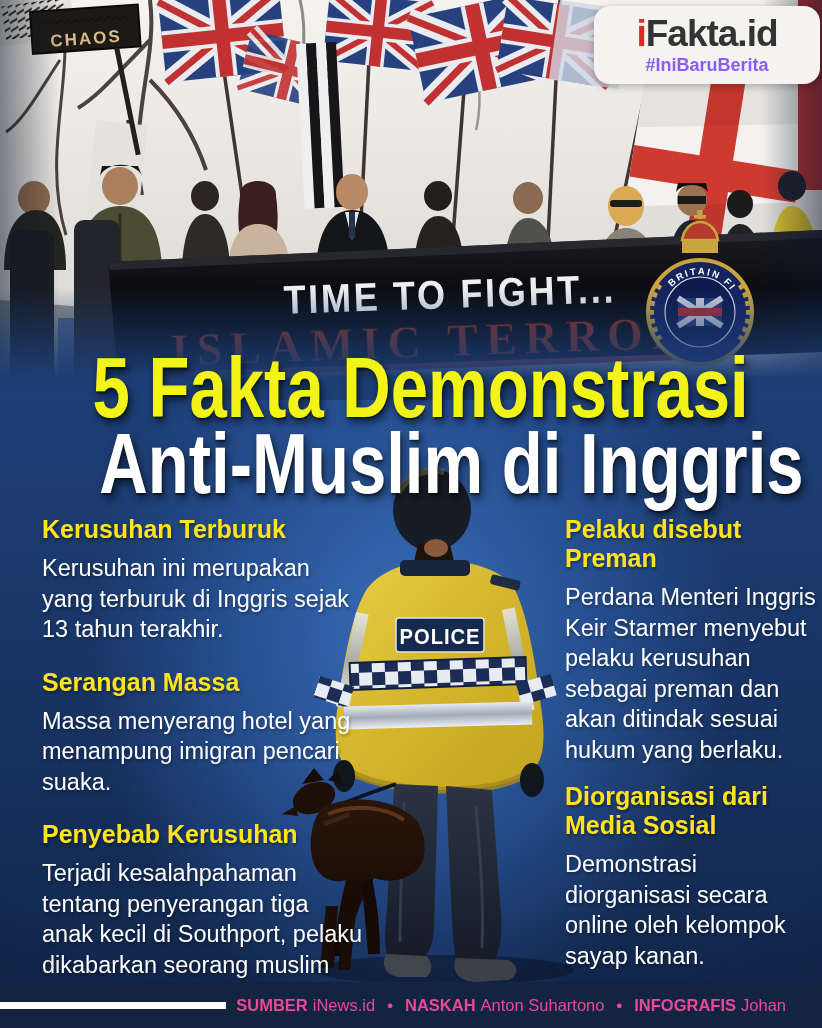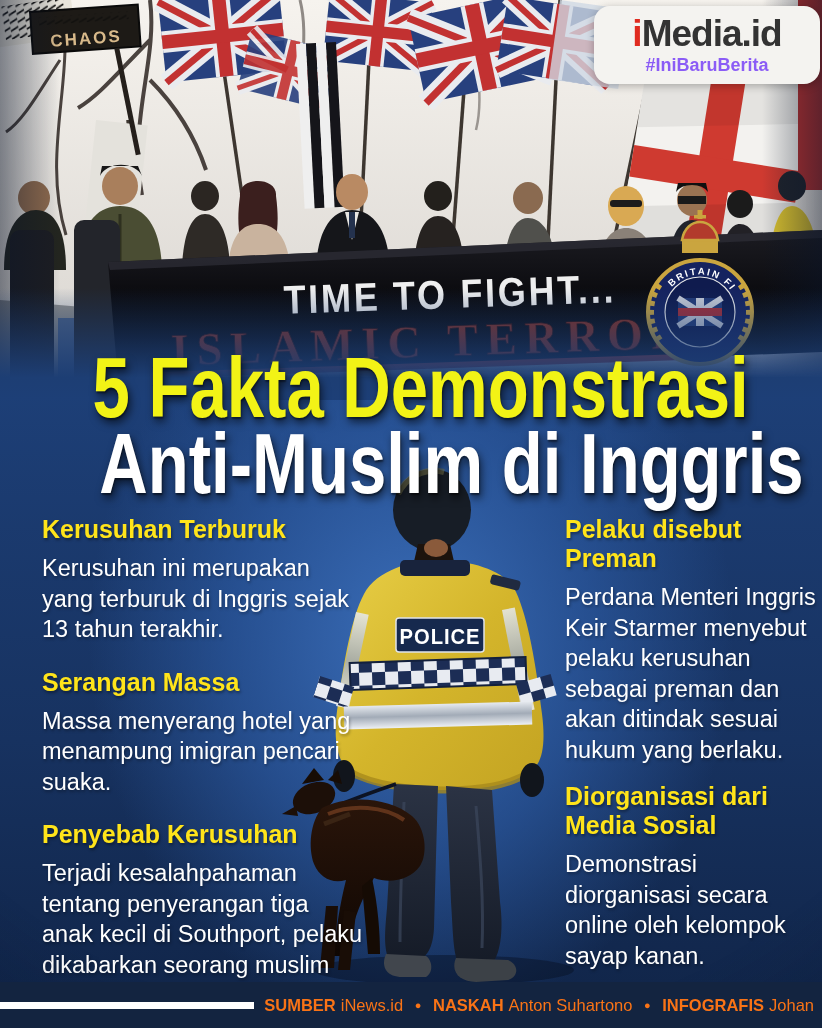--- a/index.html
+++ b/index.html
@@ -44,21 +44,21 @@
   .fact-heading{color:#ffe41a;font-weight:bold;font-size:25px;line-height:1.16;
     margin-bottom:9px;text-shadow:1px 2px 3px rgba(0,0,0,.4);}
   .fact-body{color:#ffffff;font-size:23.5px;line-height:1.3;
     text-shadow:1px 2px 3px rgba(0,0,0,.35);}
   
   .figure{position:absolute;left:268px;top:462px;width:310px;height:530px;z-index:2;}
   
   .footer{position:absolute;left:0;bottom:0;width:822px;height:46px;z-index:5;
     background:#132440;display:flex;align-items:center;}
   .footer-line{flex:1;height:7px;background:#ffffff;margin-right:10px;}
-  .footer-text{color:#f97316;font-size:16.5px;margin-right:8px;white-space:nowrap;}
+  .footer-text{color:#ec4899;font-size:16.5px;margin-right:36px;white-space:nowrap;}
   .cl{font-weight:bold;margin-right:5px;}
   .cv{font-weight:normal;}
   .dot{font-size:11px;margin:0 7px;vertical-align:2px;}
 </style>
 </head>
 <body>
 
 <div class="poster">
 
   <svg class="photo" viewBox="0 0 822 400">
@@ -254,21 +254,21 @@
         </text>
       </g>
     </g>
 
     <rect x="0" y="0" width="60" height="400" fill="url(#shL)"></rect>
     <rect x="762" y="0" width="60" height="400" fill="url(#shR)"></rect>
     <rect x="0" y="288" width="822" height="112" fill="url(#fadeG)"></rect>
   </svg>
 
   <div class="logo-card">
-    <div class="logo-line"><span class="logo-i">i</span><span class="logo-rest">Media.id</span></div>
+    <div class="logo-line"><span class="logo-i">i</span><span class="logo-rest">Fakta.id</span></div>
     <div class="logo-tag">#IniBaruBerita</div>
   </div>
 
   <svg class="figure" viewBox="0 0 310 530">
     <defs>
       <linearGradient id="jkt" x1="0" y1="0" x2="1" y2="1">
         <stop offset="0" stop-color="#e8cf47"></stop>
           <stop offset=".5" stop-color="#d4b52b"></stop>
           <stop offset="1" stop-color="#c3a322"></stop>
       </linearGradient>

